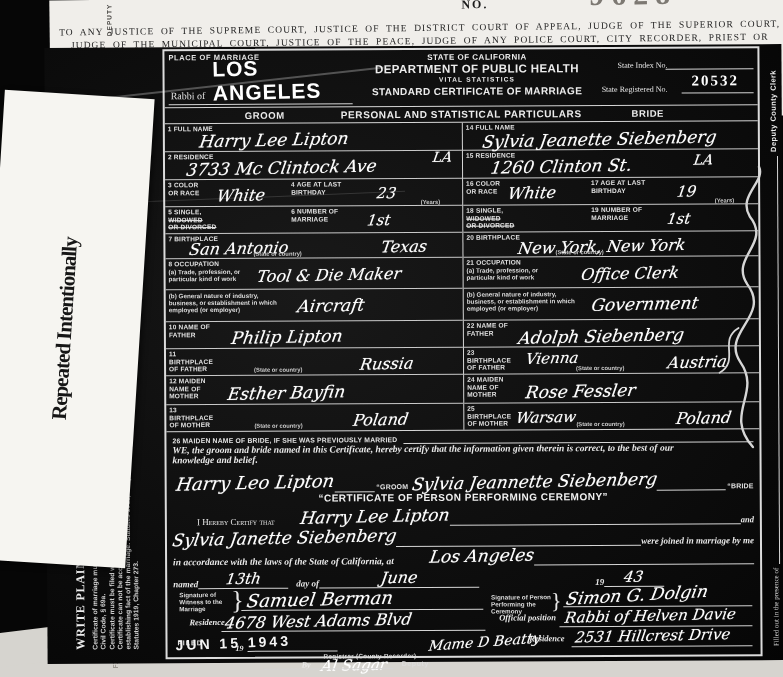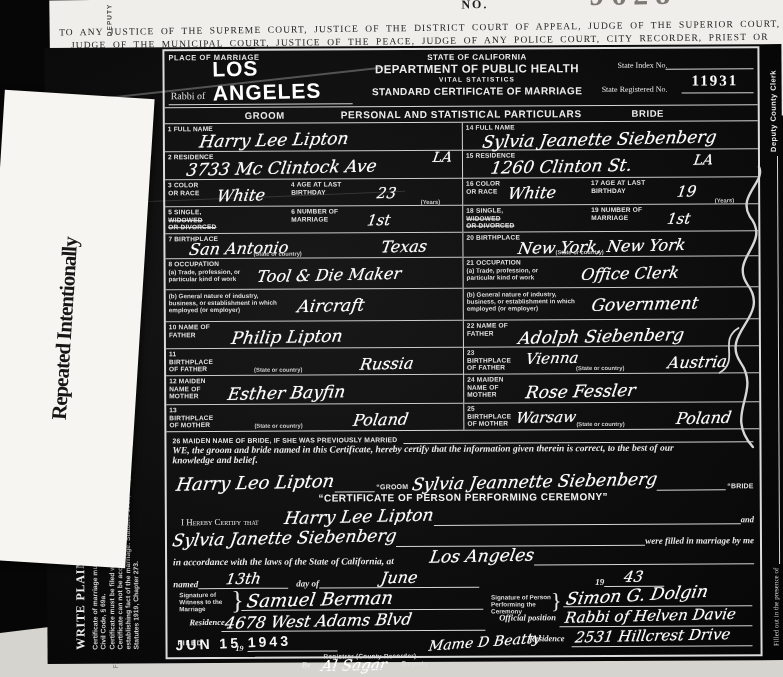--- a/index.html
+++ b/index.html
@@ -138,21 +138,21 @@
         <div class="h-center">
           <div class="h-state">STATE OF CALIFORNIA</div>
           <div class="h-dept">DEPARTMENT OF PUBLIC HEALTH</div>
           <div class="h-vital">VITAL STATISTICS</div>
           <div class="h-cert">STANDARD CERTIFICATE OF MARRIAGE</div>
         </div>
         <div class="h-right">
           <span style="position:absolute;left:4px;top:12px;padding-left:14px;">State Index No.</span>
           <span class="uline" style="position:absolute;left:66px;right:4px;top:20px;"></span>
           <span style="position:absolute;left:2px;top:36px;">State Registered No.</span>
-          <span style="position:absolute;left:92px;top:24px;font:bold 15px 'Liberation Serif',serif;letter-spacing:2px;color:#fff;">11931</span>
+          <span style="position:absolute;left:92px;top:24px;font:bold 15px 'Liberation Serif',serif;letter-spacing:2px;color:#fff;">20532</span>
           <span class="uline" style="position:absolute;left:82px;right:4px;top:44px;"></span>
         </div>
       </div>
 
       <div class="subheader-row">
         <span class="sh-groom">GROOM</span>
         <span class="sh-part">PERSONAL AND STATISTICAL PARTICULARS</span>
         <span class="sh-bride">BRIDE</span>
       </div>
 
@@ -291,30 +291,30 @@
           <span class="uline" style="width:40px;"></span>
           <span class="lbl" style="font-size:7px;margin:0 4px 1px 2px;">“Groom</span>
           <span class="hw" style="font-size:17px;">Sylvia Jeannette Siebenberg</span>
           <span class="uline grow"></span>
           <span class="lbl" style="font-size:7px;margin-left:2px;">“Bride</span>
         </div>
 
         <div style="height:13px;text-align:center;font:bold 10px 'Liberation Sans',sans-serif;letter-spacing:.5px;color:#f0f0f0;">“CERTIFICATE OF PERSON PERFORMING CEREMONY”</div>
 
         <div class="flexrow" style="height:21px;">
-          <span class="sc" style="margin-left:8px;text-align:right;">I Hereby Certify that</span>
+          <span class="sc" style="margin-left:24px;text-align:right;">I Hereby Certify that</span>
           <span class="hw" style="font-size:17px;margin-left:26px;">Harry Lee Lipton</span>
           <span class="uline grow"></span>
           <span class="prt" style="font-size:8.5px;">and</span>
         </div>
 
         <div class="flexrow" style="height:21px;">
           <span class="hw" style="font-size:17px;">Sylvia Janette Siebenberg</span>
           <span class="uline grow"></span>
-          <span class="prt" style="font-size:9px;">were filled in marriage by me</span>
+          <span class="prt" style="font-size:9px;">were joined in marriage by me</span>
         </div>
 
         <div class="flexrow" style="height:19px;">
           <span class="prt">in accordance with the laws of the State of California, at</span>
           <span class="hw" style="font-size:17px;margin-left:36px;">Los Angeles</span>
           <span class="uline grow"></span>
         </div>
 
         <div class="flexrow" style="height:22px;">
           <span class="prt" style="font-size:9px;">named</span>

